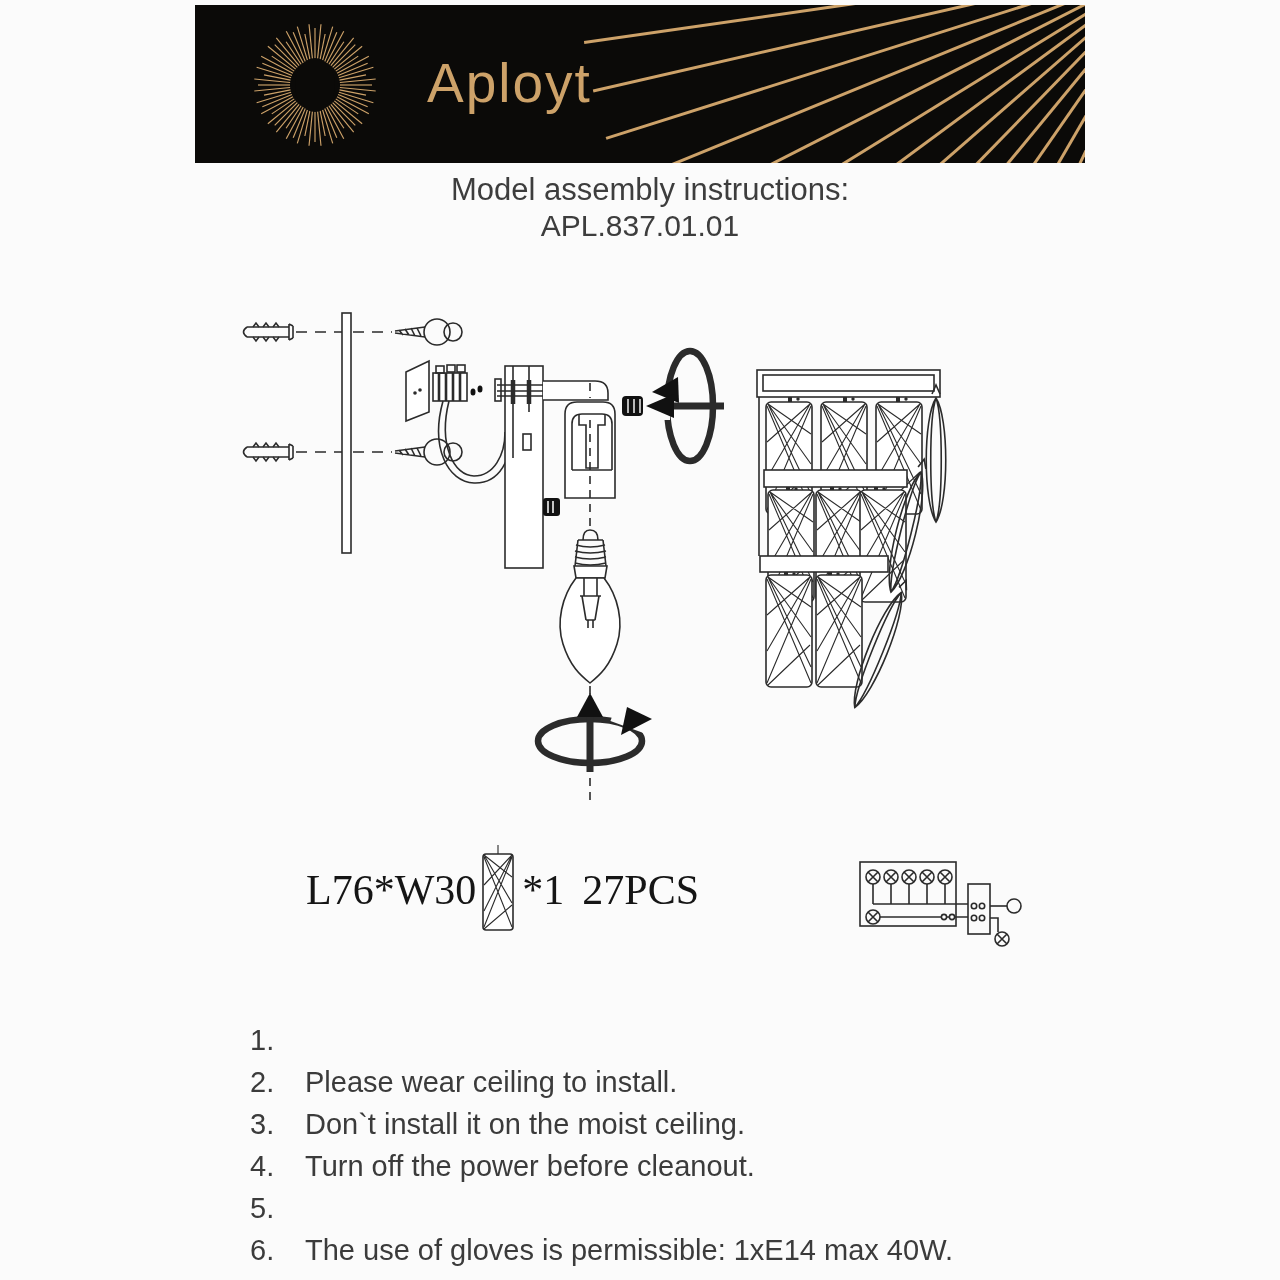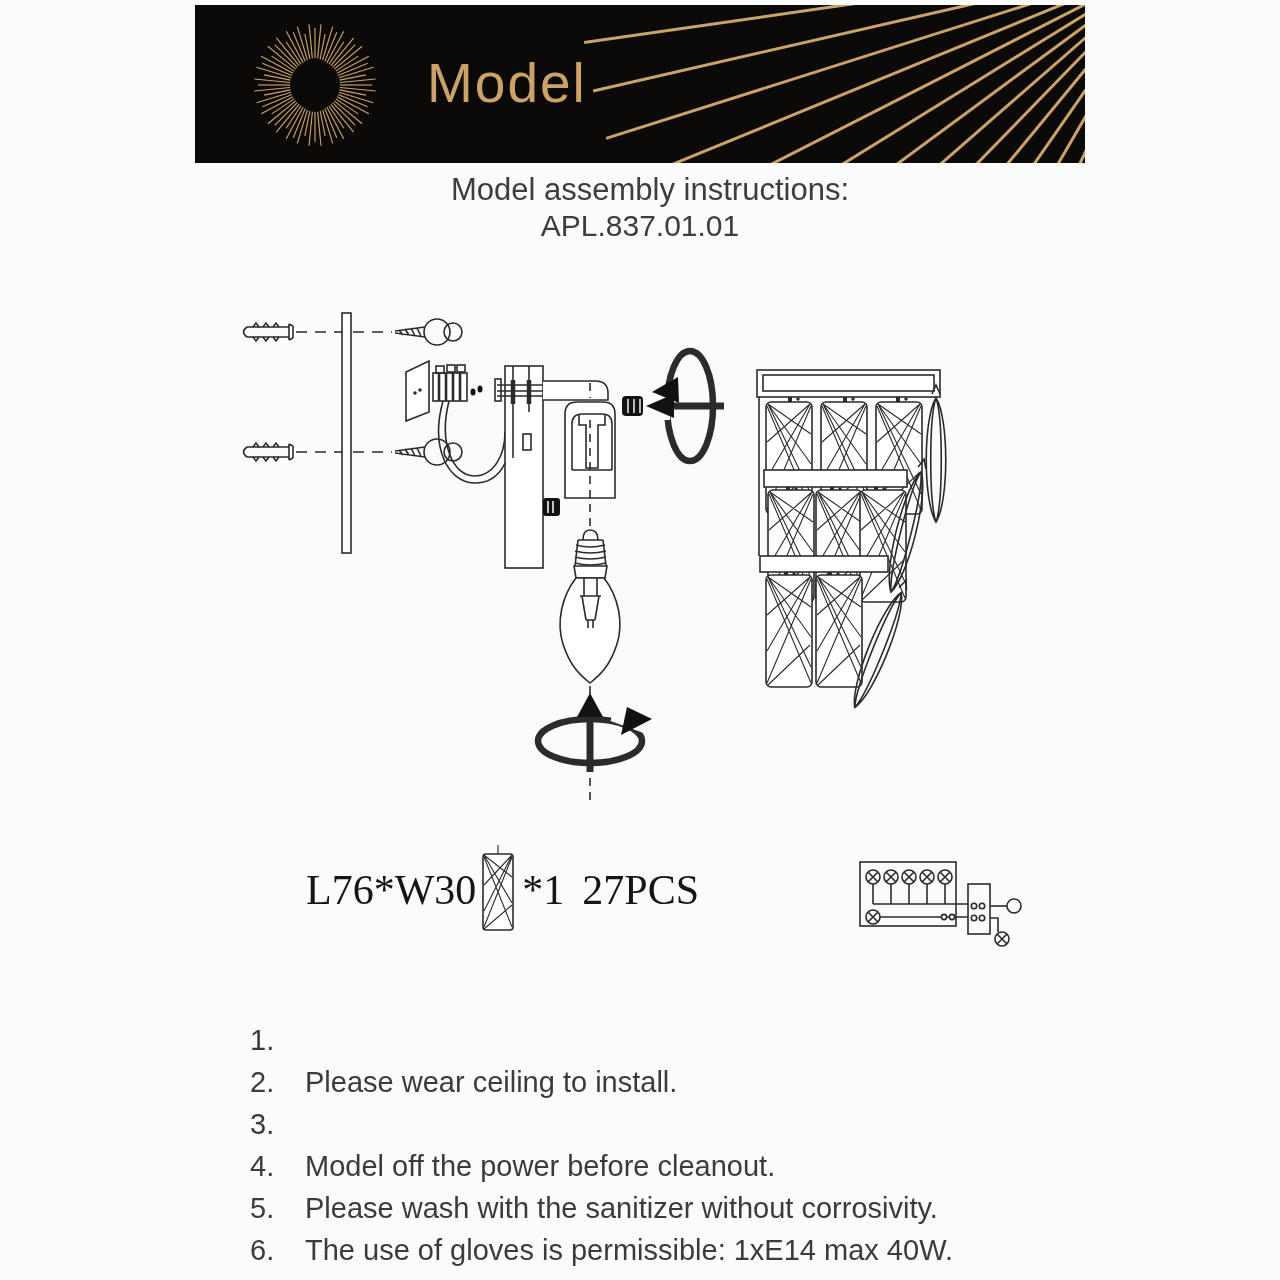--- a/index.html
+++ b/index.html
@@ -115,21 +115,21 @@
         <line x1="85.67766952966369" y1="50.32233047033631" x2="108.3050865276332" y2="27.694913472366785" stroke="#cda269" stroke-width="1.15"></line>
         <line x1="87.32526133406841" y1="52.14016789590885" x2="115.15363765512694" y2="29.302009666017597" stroke="#cda269" stroke-width="1.15"></line>
         <line x1="88.78674030756363" y1="54.110744174509946" x2="111.23641983973235" y2="39.11034788298069" stroke="#cda269" stroke-width="1.15"></line>
         <line x1="90.04803160870887" y1="56.215081579350056" x2="121.79719712524965" y2="39.24479905361413" stroke="#cda269" stroke-width="1.15"></line>
         <line x1="91.09698831278216" y1="58.43291419087274" x2="120.66113335314333" y2="46.18704435518985" stroke="#cda269" stroke-width="1.15"></line>
         <line x1="91.92350839330521" y1="60.742883068638434" x2="126.37336047966474" y2="50.292634687477786" stroke="#cda269" stroke-width="1.15"></line>
         <line x1="92.51963201008076" y1="63.12274194959678" x2="119.00083458096798" y2="57.8553032551613" stroke="#cda269" stroke-width="1.15"></line>
         <line x1="92.87961816680493" y1="65.54957149176099" x2="128.706268327004" y2="62.02095443989681" stroke="#cda269" stroke-width="1.15"></line>
         <ellipse cx="68" cy="68" rx="20" ry="27" fill="#0b0a08"></ellipse>
       </svg>
-    <span class="brand">Model</span>
+    <span class="brand">Aployt</span>
   </div>
 
   <div class="title1">Model assembly instructions:</div>
   <div class="title2">APL.837.01.01</div>
 
   <svg class="lineart drawing" viewBox="200 290 780 530">
     <defs>
       <g id="anc">
         <path d="M-20,-5 Q-27,0 -20,5 M-20,-5 L22,-5 M-20,5 L22,5 M22,-8 L22,8 M26,-6 L26,6 M22,-8 L26,-6 M22,8 L26,6"></path>
         <path d="M-14,-5 L-11,-9 L-8,-5 M-4,-5 L-1,-9 L2,-5 M6,-5 L9,-9 L12,-5 M-14,5 L-11,9 L-8,5 M-4,5 L-1,9 L2,5 M6,5 L9,9 L12,5"></path>
@@ -310,28 +310,28 @@
   <div class="instructions">
     <div class="inst-row">
       <span class="num">1.</span>
     </div>
     <div class="inst-row">
       <span class="num">2.</span>
       <span>Please wear ceiling to install.</span>
     </div>
     <div class="inst-row">
       <span class="num">3.</span>
+      <span>Don`t install it on the moist ceiling.</span>
     </div>
     <div class="inst-row">
       <span class="num">4.</span>
-      <span>Model off the power before cleanout.</span>
+      <span>Turn off the power before cleanout.</span>
     </div>
     <div class="inst-row">
       <span class="num">5.</span>
-      <span>Please wash with the sanitizer without corrosivity.</span>
     </div>
     <div class="inst-row">
       <span class="num">6.</span>
       <span>The use of gloves is permissible: 1xE14 max 40W.</span>
     </div>
   </div>
 
 </div>
 
 </body></html>

